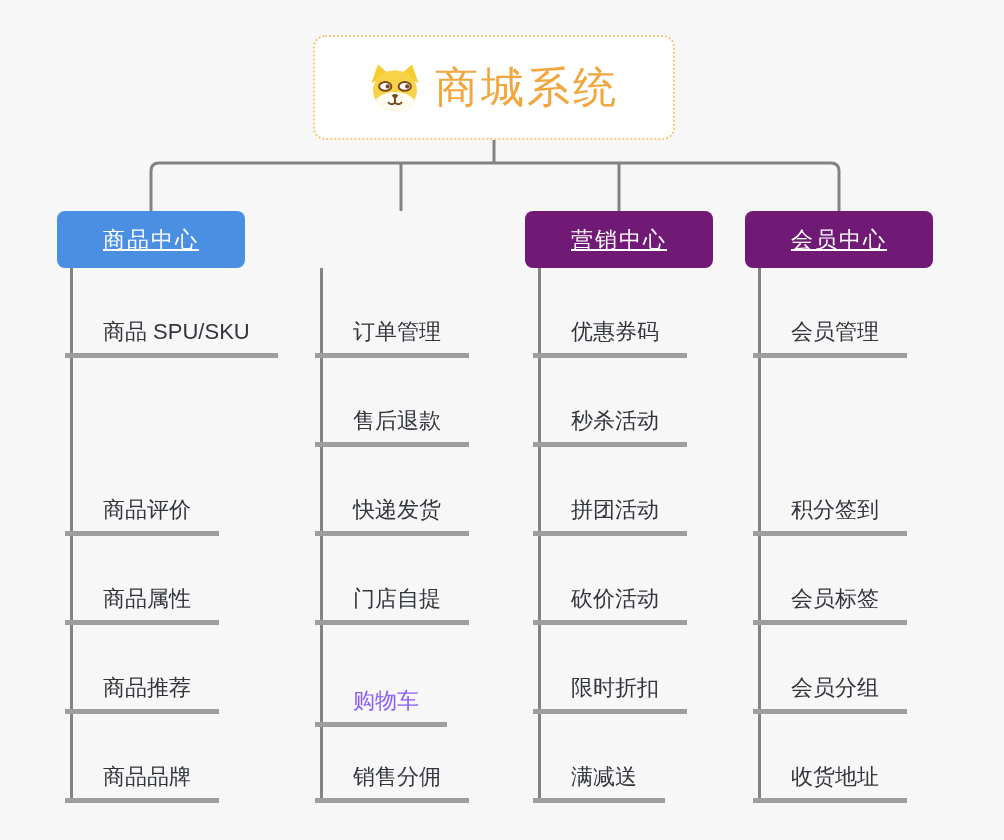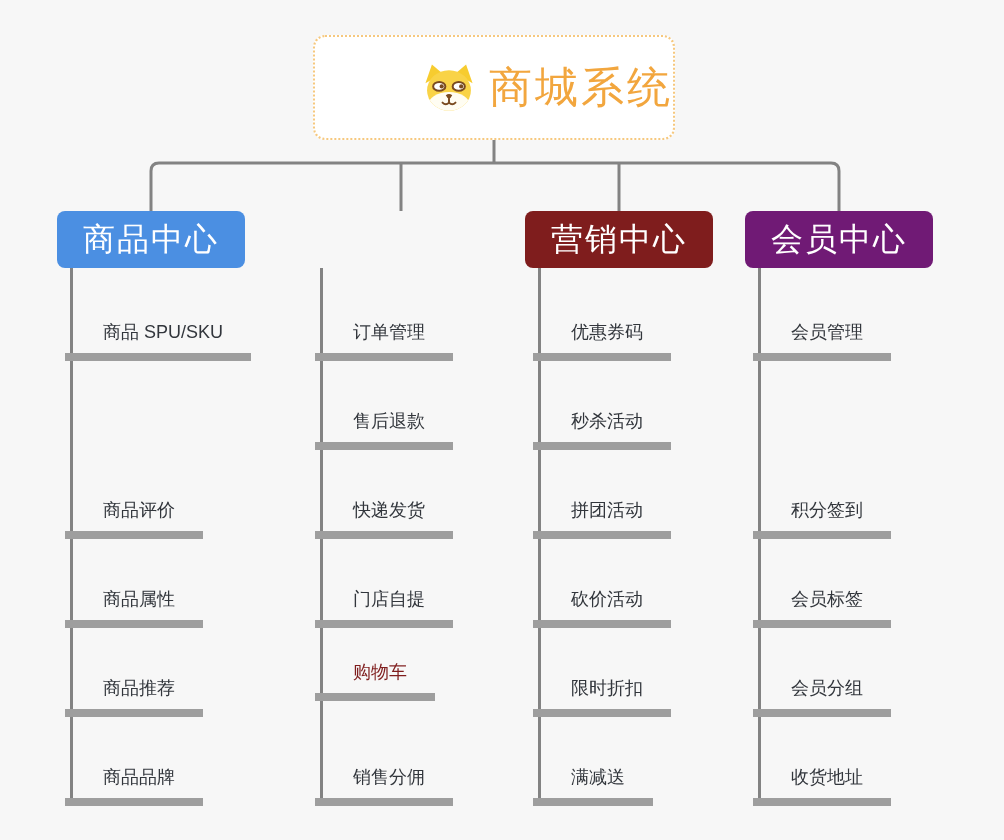--- a/index.html
+++ b/index.html
@@ -24,21 +24,21 @@
   .root-node {
     position: absolute;
     left: 313px; top: 35px;
     width: 362px; height: 105px;
     box-sizing: border-box;
     background: #FFFFFF;
     border: 2px dotted #F6C87E;
     border-radius: 12px;
     display: flex;
     align-items: center;
-    justify-content: flex-end;
+    justify-content: center;
     gap: 14px;
     cursor: pointer;
     z-index: 2;
   }
   .root-title {
     font-size: 43px;
     letter-spacing: 3px;
     color: #F2A63E;
     line-height: 1;
     white-space: nowrap;
@@ -54,39 +54,40 @@
     left: 0; top: 0;
     width: 188px; height: 57px;
     border-radius: 8px;
     display: flex;
     align-items: center;
     justify-content: center;
     cursor: pointer;
   }
   .branch-label {
     color: #FFFFFF;
-    font-size: 32px;
+    font-size: 22px;
     letter-spacing: 2px;
     white-space: nowrap;
+    text-decoration: underline;
   }
   .vline {
     position: absolute;
     left: 13px;
     top: 57px;
     width: 3px;
     background: #878787;
   }
   .child-item {
     position: absolute;
     left: 8px;
     white-space: nowrap;
-    font-size: 18px;
+    font-size: 22px;
     line-height: 26px;
     color: #32363C;
-    border-bottom: 8px solid #15803d;
+    border-bottom: 5px solid #15803d;
     padding: 0 28px 8px 38px;
     cursor: pointer;
   }
   .dog-icon-wrap {
     display: inline-flex;
     width: 52px; height: 52px;
     align-items: center;
     justify-content: center;
   }
 </style>
@@ -133,25 +134,25 @@
         <div class="child-item" style="top: 375px; border-bottom-color: rgb(158, 158, 158); color: rgb(50, 54, 60);">商品属性</div>
         <div class="child-item" style="top: 464px; border-bottom-color: rgb(158, 158, 158); color: rgb(50, 54, 60);">商品推荐</div>
         <div class="child-item" style="top: 553px; border-bottom-color: rgb(158, 158, 158); color: rgb(50, 54, 60);">商品品牌</div>
       </div>
       <div class="column" style="left: 307px;">
         <div class="vline" style="height: 534px; background: rgb(131, 131, 131);"></div>
         <div class="child-item" style="top: 108px; border-bottom-color: rgb(158, 158, 158); color: rgb(50, 54, 60);">订单管理</div>
         <div class="child-item" style="top: 197px; border-bottom-color: rgb(158, 158, 158); color: rgb(50, 54, 60);">售后退款</div>
         <div class="child-item" style="top: 286px; border-bottom-color: rgb(158, 158, 158); color: rgb(50, 54, 60);">快递发货</div>
         <div class="child-item" style="top: 375px; border-bottom-color: rgb(158, 158, 158); color: rgb(50, 54, 60);">门店自提</div>
-        <div class="child-item" style="top: 448px; border-bottom-color: rgb(158, 158, 158); color: #7f1d1d;">购物车</div>
+        <div class="child-item" style="top: 477px; border-bottom-color: rgb(158, 158, 158); color: #8b5cf6;">购物车</div>
         <div class="child-item" style="top: 553px; border-bottom-color: rgb(158, 158, 158); color: rgb(50, 54, 60);">销售分佣</div>
       </div>
       <div class="column" style="left: 525px;">
-        <div class="branch-box" style="background: #7f1d1d;">
+        <div class="branch-box" style="background: #701a75;">
           <span class="branch-label">营销中心</span>
         </div>
         <div class="vline" style="height: 534px; background: rgb(131, 131, 131);"></div>
         <div class="child-item" style="top: 108px; border-bottom-color: rgb(158, 158, 158); color: rgb(50, 54, 60);">优惠券码</div>
         <div class="child-item" style="top: 197px; border-bottom-color: rgb(158, 158, 158); color: rgb(50, 54, 60);">秒杀活动</div>
         <div class="child-item" style="top: 286px; border-bottom-color: rgb(158, 158, 158); color: rgb(50, 54, 60);">拼团活动</div>
         <div class="child-item" style="top: 375px; border-bottom-color: rgb(158, 158, 158); color: rgb(50, 54, 60);">砍价活动</div>
         <div class="child-item" style="top: 464px; border-bottom-color: rgb(158, 158, 158); color: rgb(50, 54, 60);">限时折扣</div>
         <div class="child-item" style="top: 553px; border-bottom-color: rgb(158, 158, 158); color: rgb(50, 54, 60);">满减送</div>
       </div>

